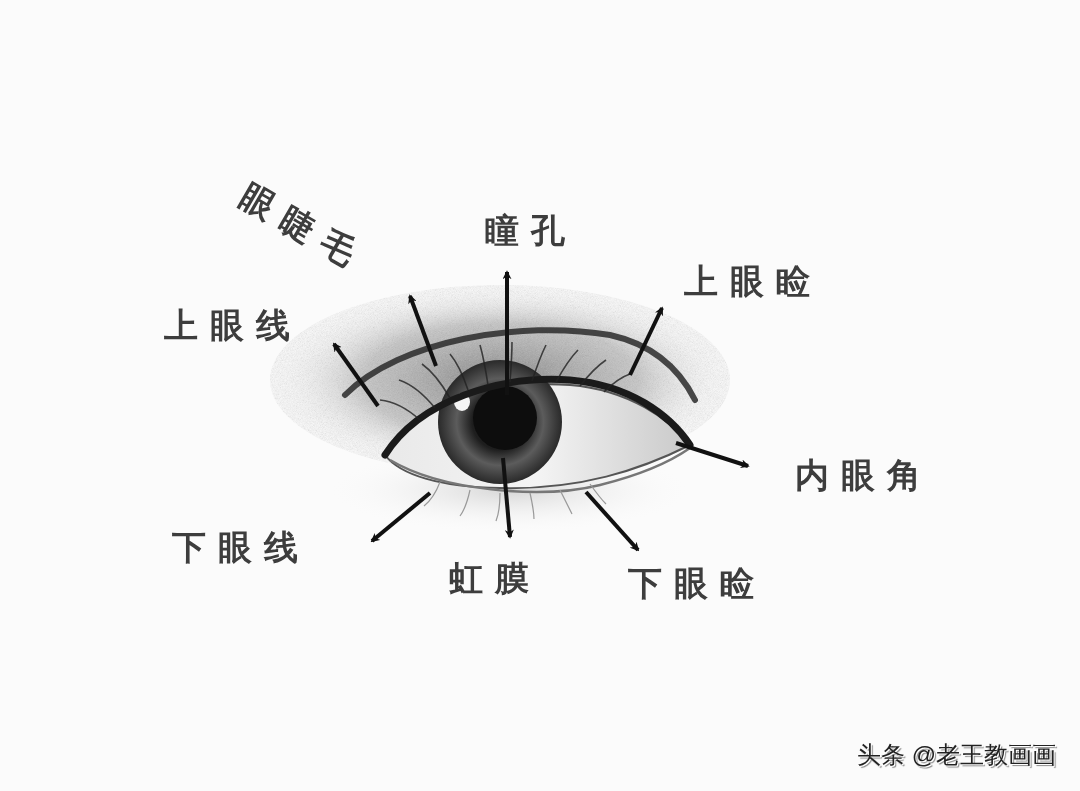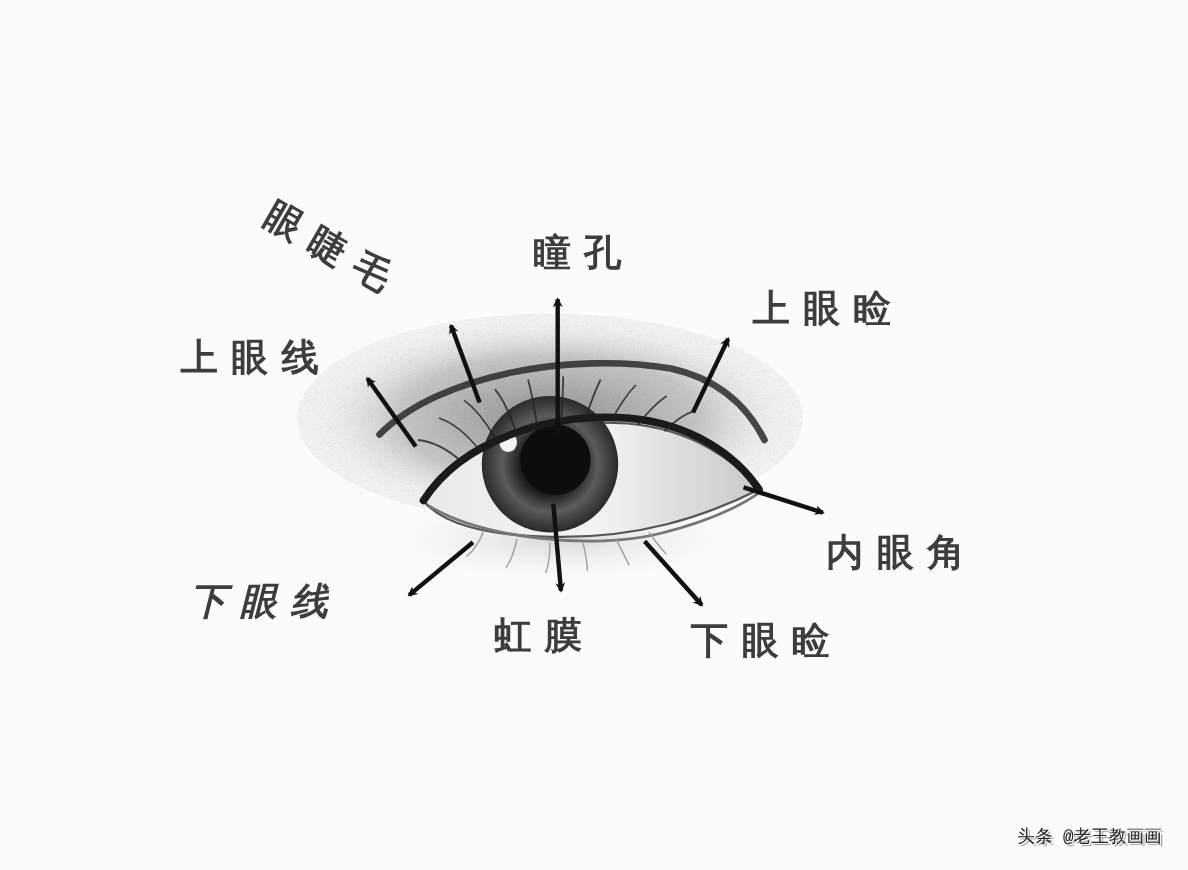--- a/index.html
+++ b/index.html
@@ -17,22 +17,22 @@
     font-size: 34px;
     color: #3d3d3d;
     letter-spacing: 12px;
     white-space: nowrap;
     line-height: 1;
   }
   .label.eyelash { transform: rotate(30deg); transform-origin: left top; }
   .watermark {
     position: absolute;
     right: 24px; bottom: 20px;
-    font-family: Liberation Mono, monospace;
-    font-size: 16px;
+    font-family: Liberation Sans, sans-serif;
+    font-size: 24px;
     color: #222;
     text-shadow: 1px 1px 0 #fff, 2px 2px 1px #888;
     white-space: nowrap;
   }
 </style>
 </head>
 <body>
 
 <svg class="canvas" viewBox="0 0 1080 791" xmlns="http://www.w3.org/2000/svg">
   <defs>
@@ -121,18 +121,18 @@
     <line x1="430" y1="493" x2="372" y2="541" marker-end="url(#arrowHead)"></line>
     <line x1="503" y1="458" x2="510" y2="537" marker-end="url(#arrowHead)"></line>
     <line x1="586" y1="492" x2="638" y2="550" marker-end="url(#arrowHead)"></line>
   </g>
 </svg>
 
 <div class="label eyelash" style="left:252px; top:178px;">眼睫毛</div>
 <div class="label" style="left:485px; top:214px;font-family:Liberation Serif, serif;">瞳孔</div>
 <div class="label" style="left:684px; top:264px;">上眼睑</div>
 <div class="label" style="left:164px; top:296px;margin-top:12px;">上眼线</div>
-<div class="label" style="left:751px; top:458px;margin-top:28px;">内眼角</div>
-<div class="label" style="left:172px; top:530px;font-style:italic;">下眼线</div>
+<div class="label" style="left:795px; top:458px;">内眼角</div>
+<div class="label" style="left:172px; top:530px;">下眼线</div>
 <div class="label" style="left:449px; top:562px;font-family:Liberation Serif, serif;">虹膜</div>
 <div class="label" style="left:628px; top:566px;">下眼睑</div>
 
 <div class="watermark">头条 @老王教画画</div>
 
 </body></html>

